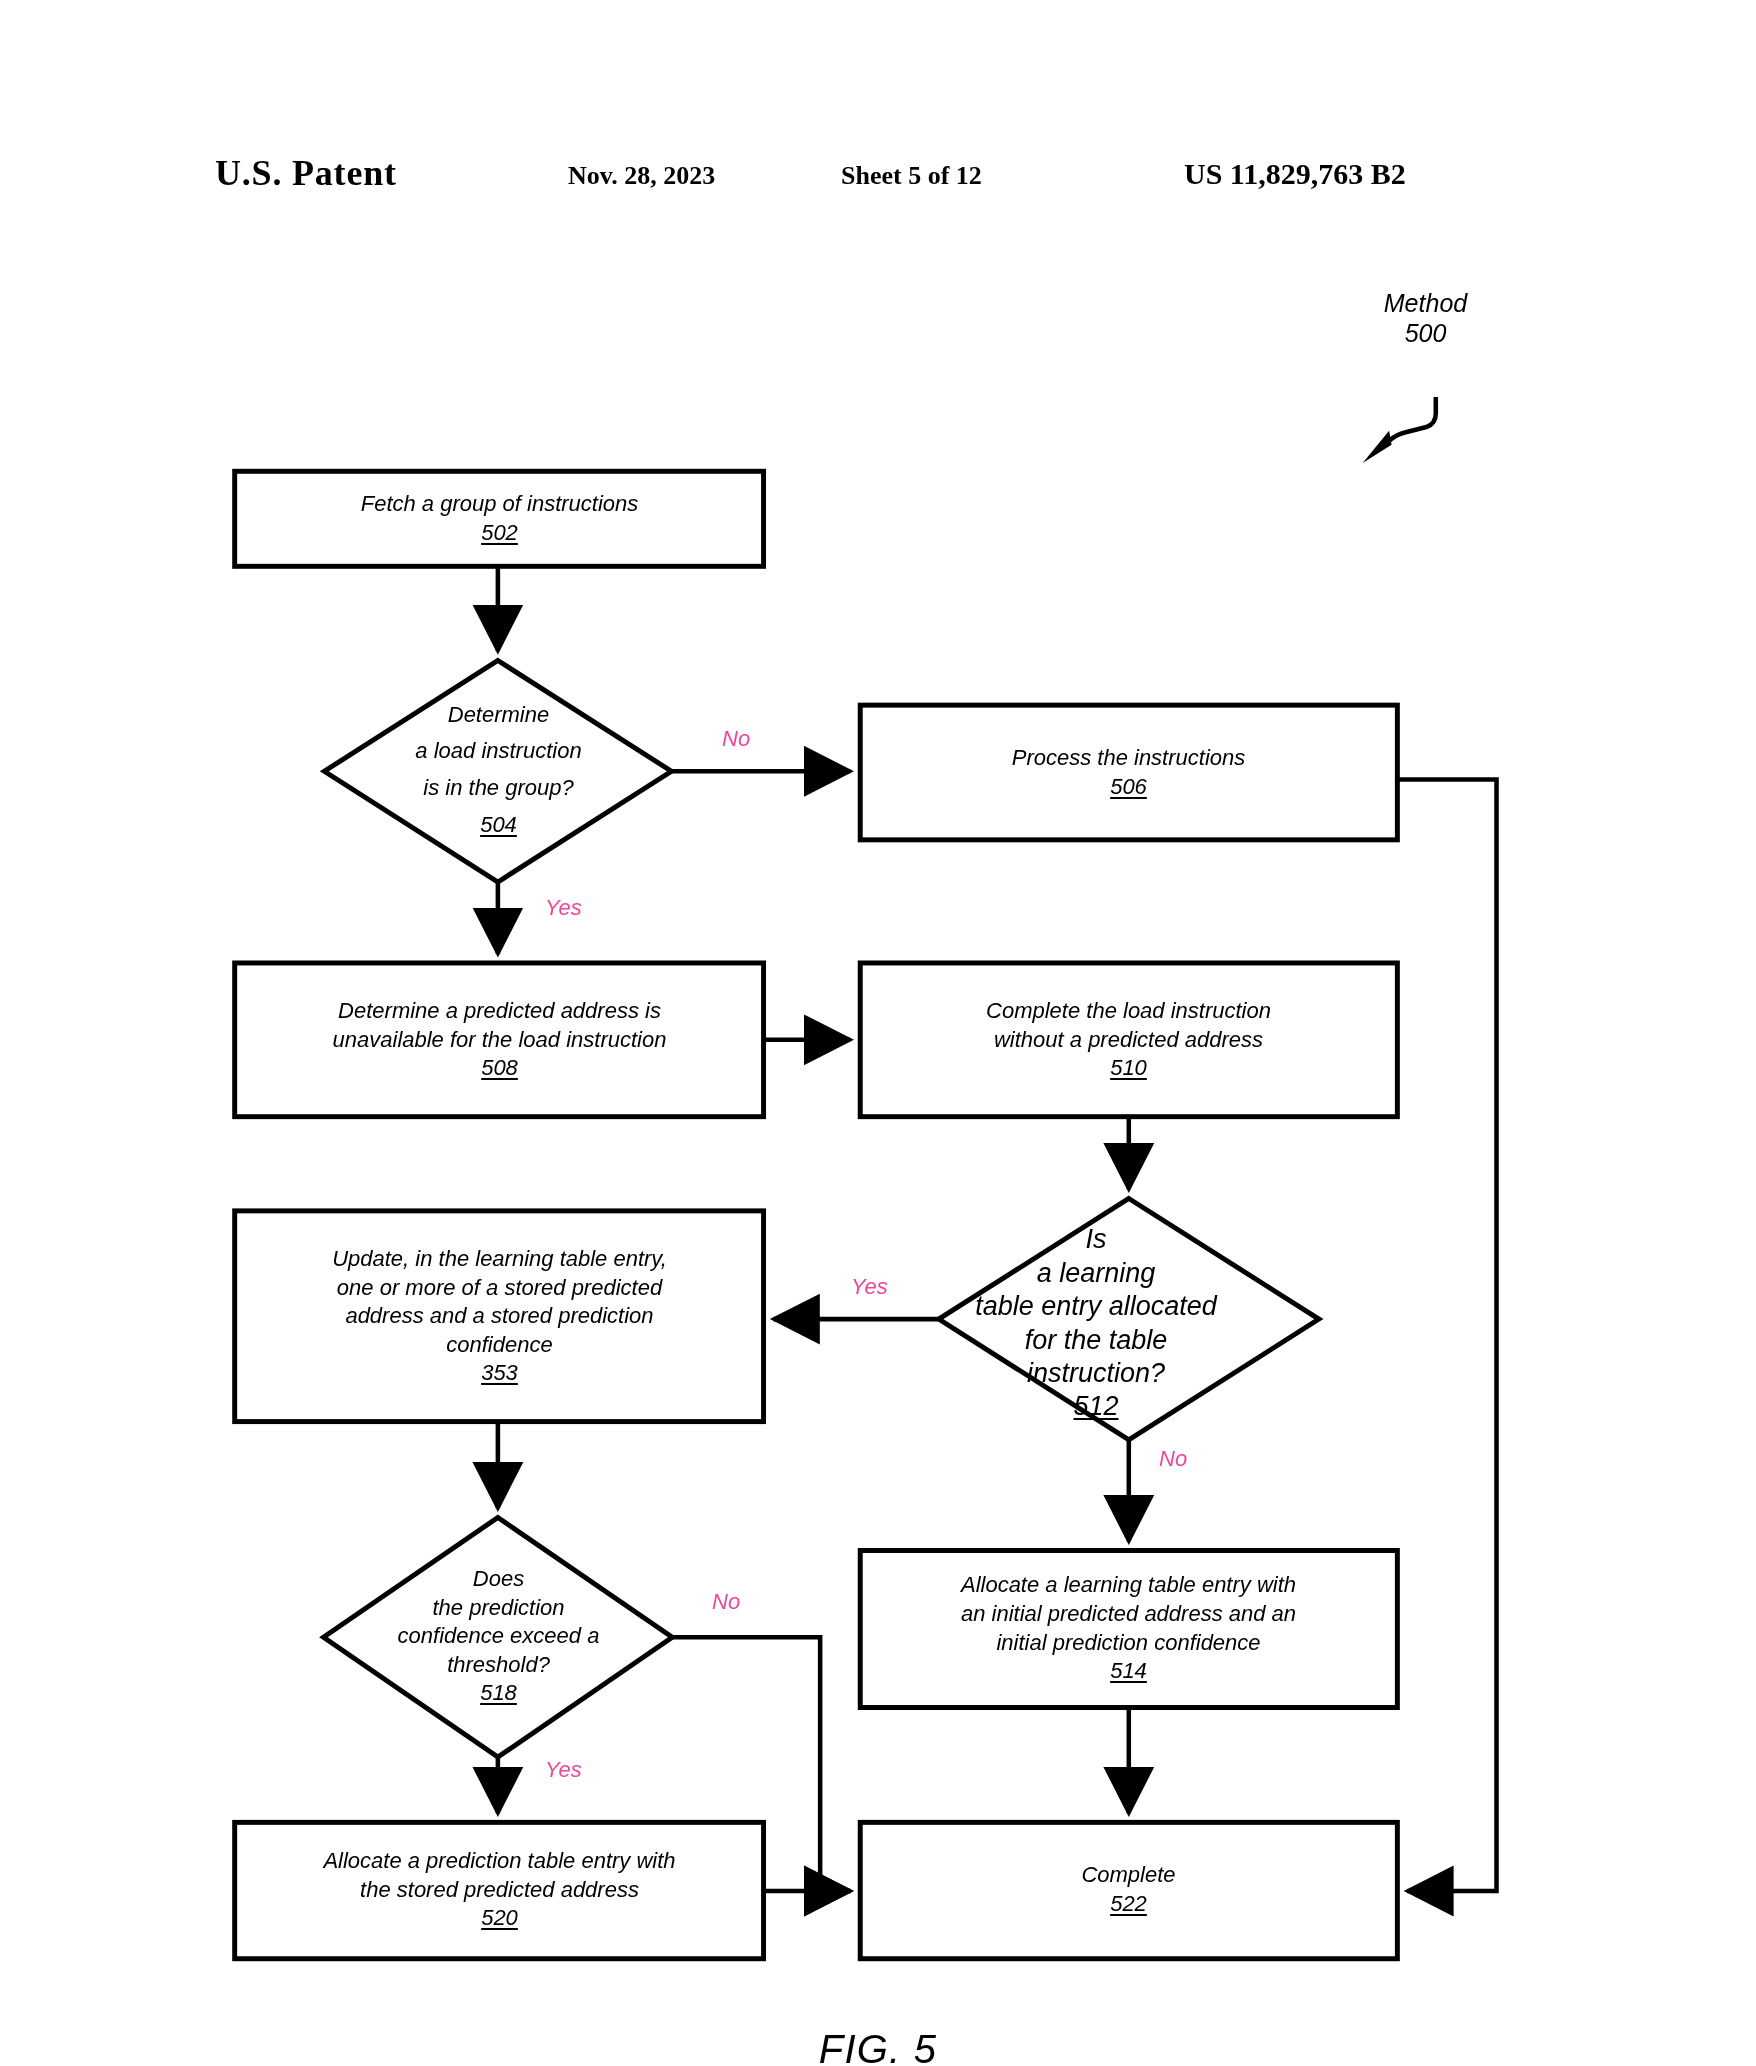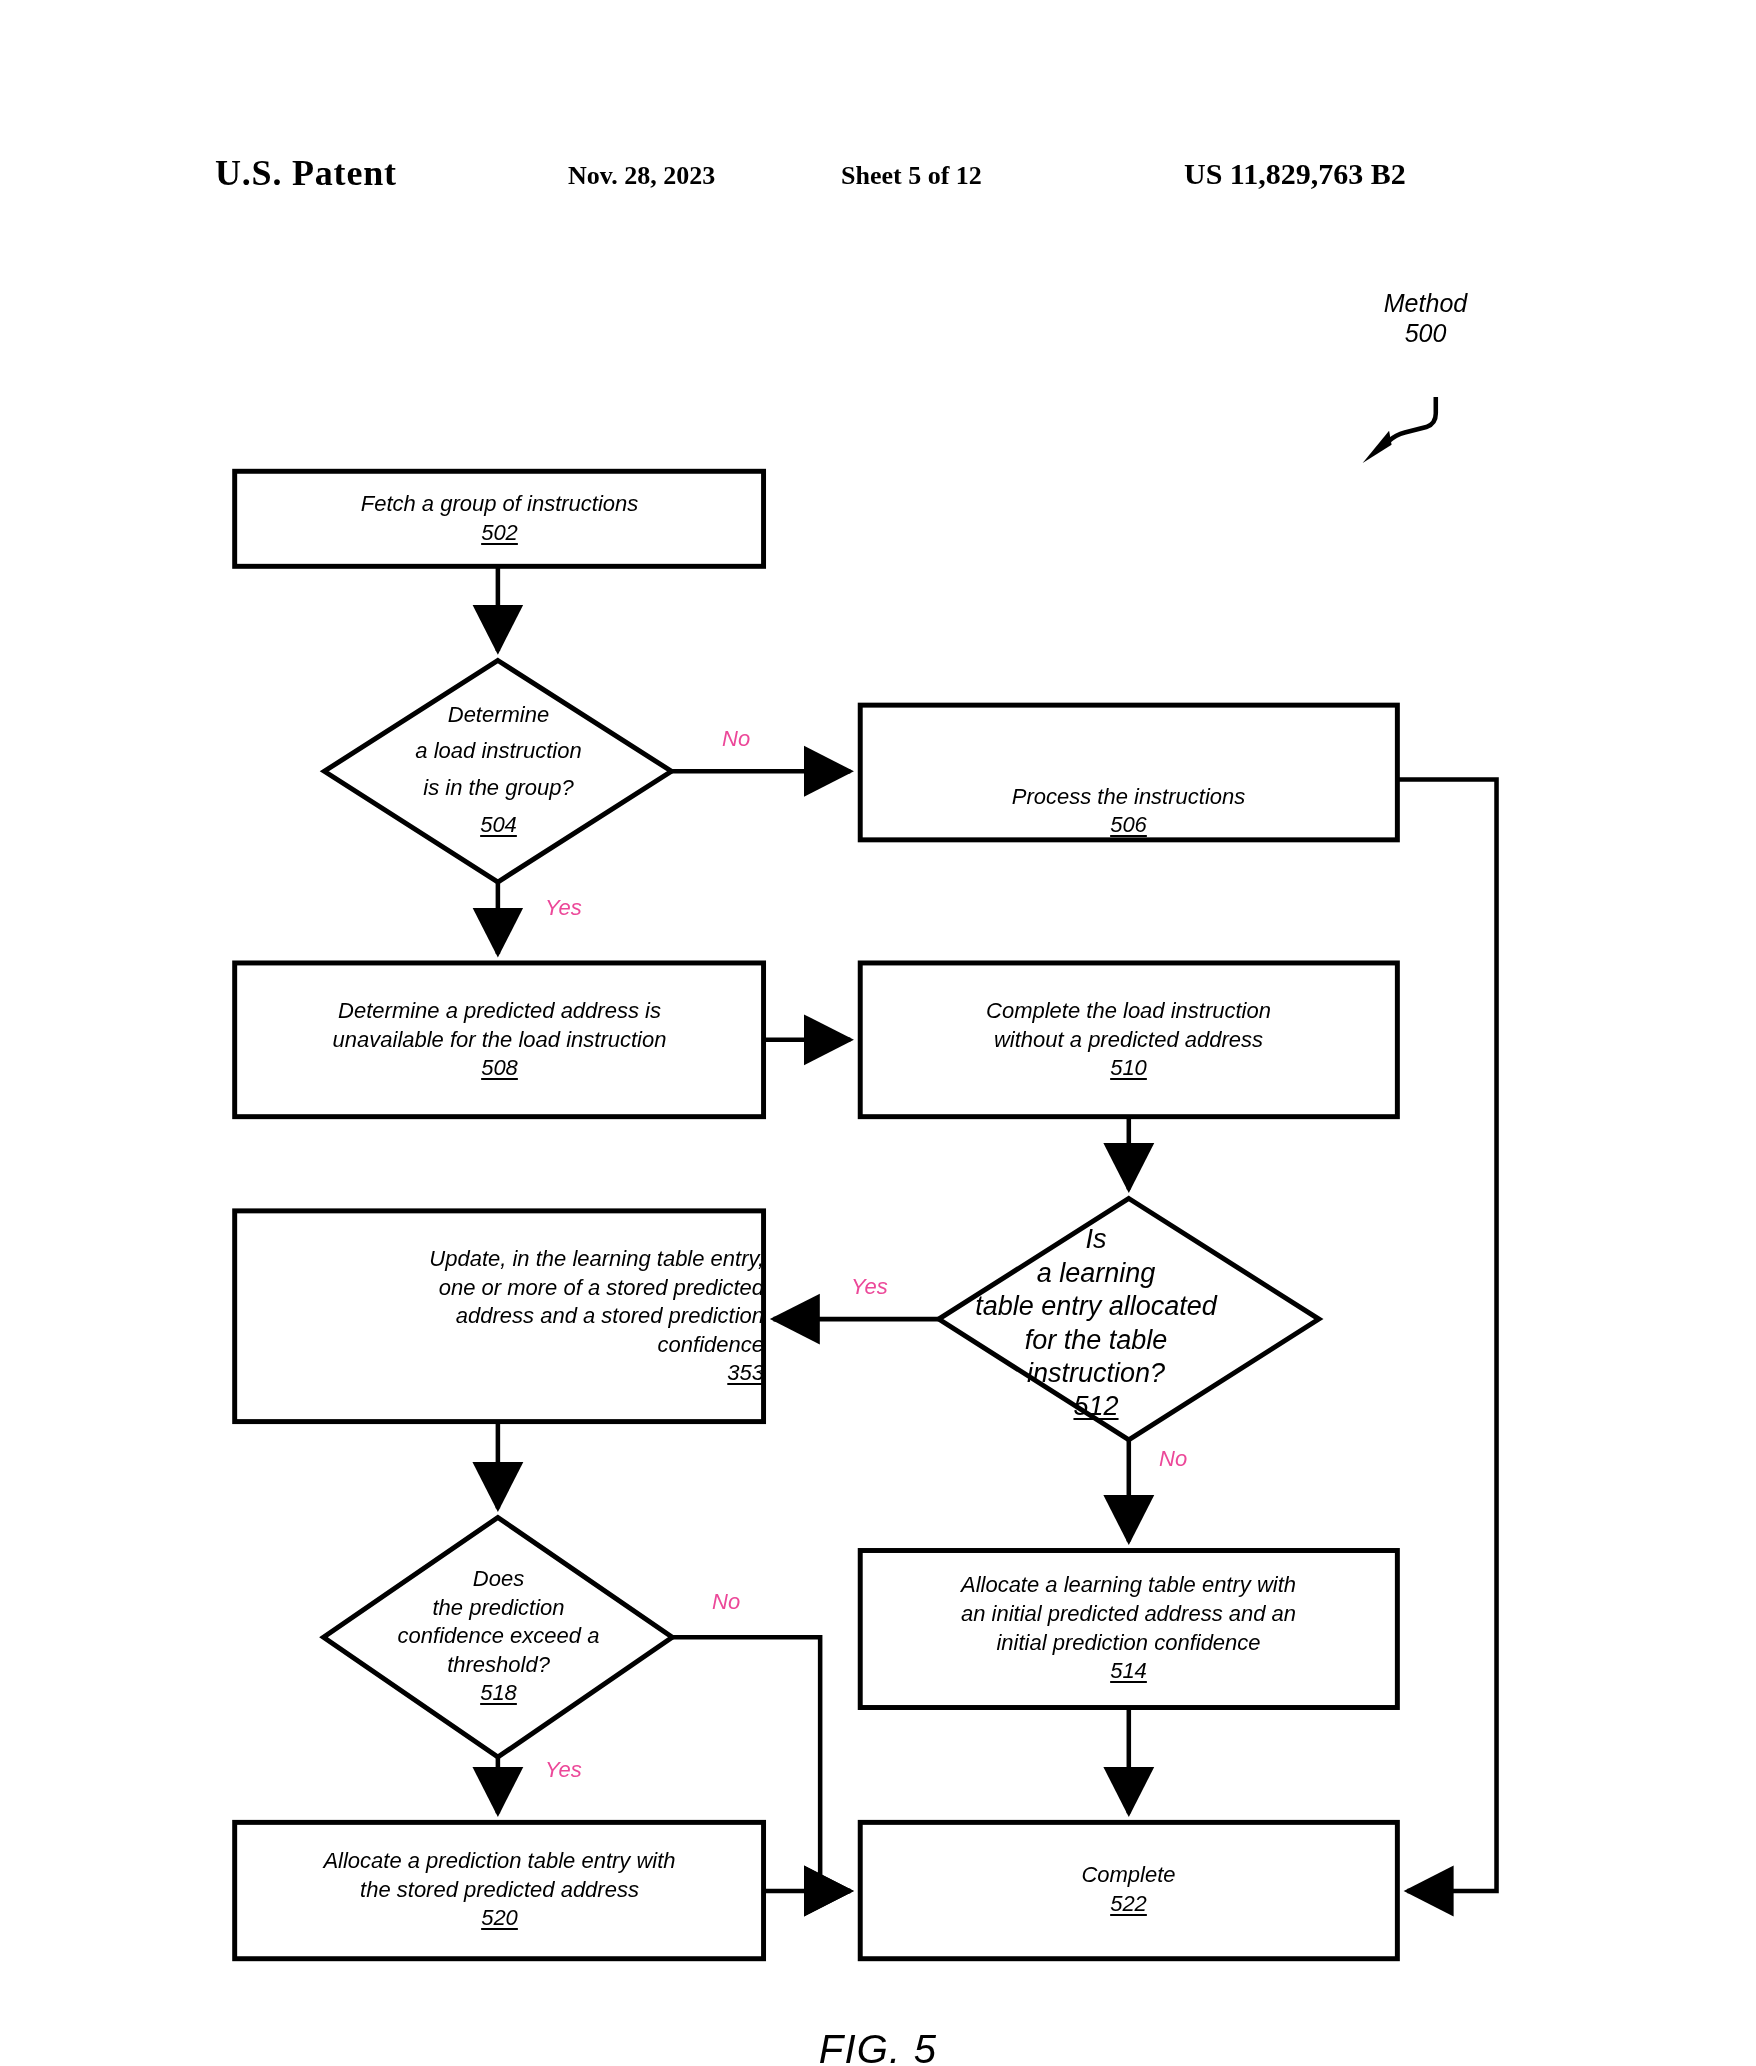--- a/index.html
+++ b/index.html
@@ -185,21 +185,21 @@
   <div class="ln ref">502</div>
 </div>
 
 <div class="node-text" style="left:333px; top:669px; width:331px; height:202px;gap:8px;">
   <div class="ln">Determine</div>
   <div class="ln">a load instruction</div>
   <div class="ln">is in the group?</div>
   <div class="ln ref">504</div>
 </div>
 
-<div class="node-text" style="left:860px; top:705px; width:537px; height:135px;justify-content:flex-end;">
+<div class="node-text" style="left:860px; top:705px; width:537px; height:135px;">
   <div class="ln">Process the instructions</div>
   <div class="ln ref">506</div>
 </div>
 
 <div class="node-text" style="left:235px; top:963px; width:529px; height:154px;">
   <div class="ln">Determine a predicted address is</div>
   <div class="ln">unavailable for the load instruction</div>
   <div class="ln ref">508</div>
 </div>
 
@@ -218,21 +218,21 @@
   <div class="ln ref">512</div>
 </div>
 
 <div class="node-text" style="left:860px; top:1550px; width:537px; height:157px;">
   <div class="ln">Allocate a learning table entry with</div>
   <div class="ln">an initial predicted address and an</div>
   <div class="ln">initial prediction confidence</div>
   <div class="ln ref">514</div>
 </div>
 
-<div class="node-text" style="left:235px; top:1211px; width:529px; height:211px;align-items:flex-end;">
+<div class="node-text" style="left:235px; top:1211px; width:529px; height:211px;">
   <div class="ln">Update, in the learning table entry,</div>
   <div class="ln">one or more of a stored predicted</div>
   <div class="ln">address and a stored prediction</div>
   <div class="ln">confidence</div>
   <div class="ln ref">353</div>
 </div>
 
 <div class="node-text" style="left:329px; top:1529px; width:339px; height:215px;">
   <div class="ln">Does</div>
   <div class="ln">the prediction</div>

